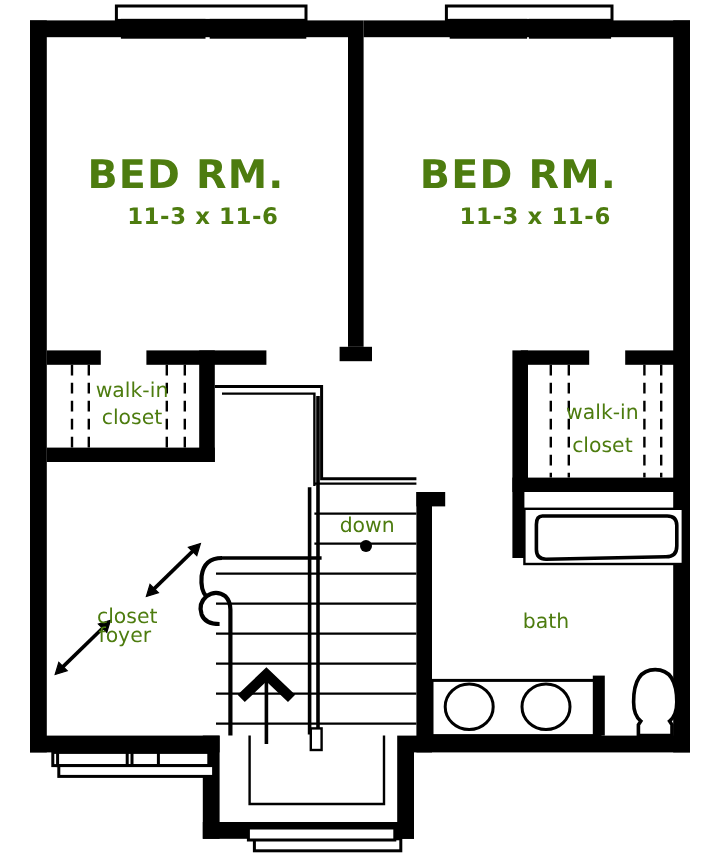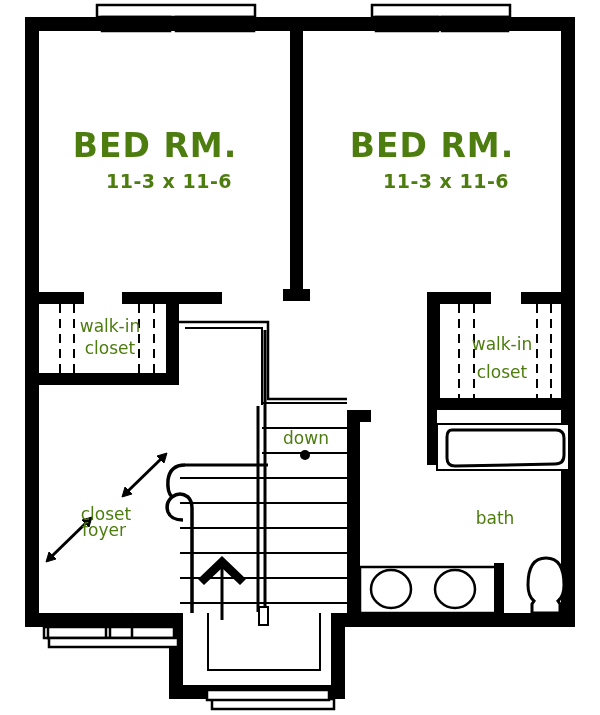--- a/index.html
+++ b/index.html
@@ -194,20 +194,20 @@
 
   <div class="lbl room-name ctr" style="left:432px;top:126px;">BED RM.</div>
   <div class="lbl room-dims ctr" style="left:432px;top:170px;">11-3  x  11-6</div>
 
   <div class="lbl small-lbl ctr" style="left:110px;top:316px;">walk-in</div>
   <div class="lbl small-lbl ctr" style="left:110px;top:338px;">closet</div>
 
   <div class="lbl small-lbl ctr" style="left:502px;top:334px;">walk-in</div>
   <div class="lbl small-lbl ctr" style="left:502px;top:362px;">closet</div>
 
-  <div class="lbl small-lbl ctr" style="left:455px;top:508px;margin-left:40px;">bath</div>
+  <div class="lbl small-lbl ctr" style="left:455px;top:508px;">bath</div>
 
   <div class="lbl small-lbl ctr" style="left:104px;top:476px;margin-top:44px;">foyer</div>
   <div class="lbl small-lbl ctr" style="left:106px;top:504px;">closet</div>
 
   <div class="lbl small-lbl ctr" style="left:306px;top:428px;">down</div>
 
 </div>
 
 </body></html>

